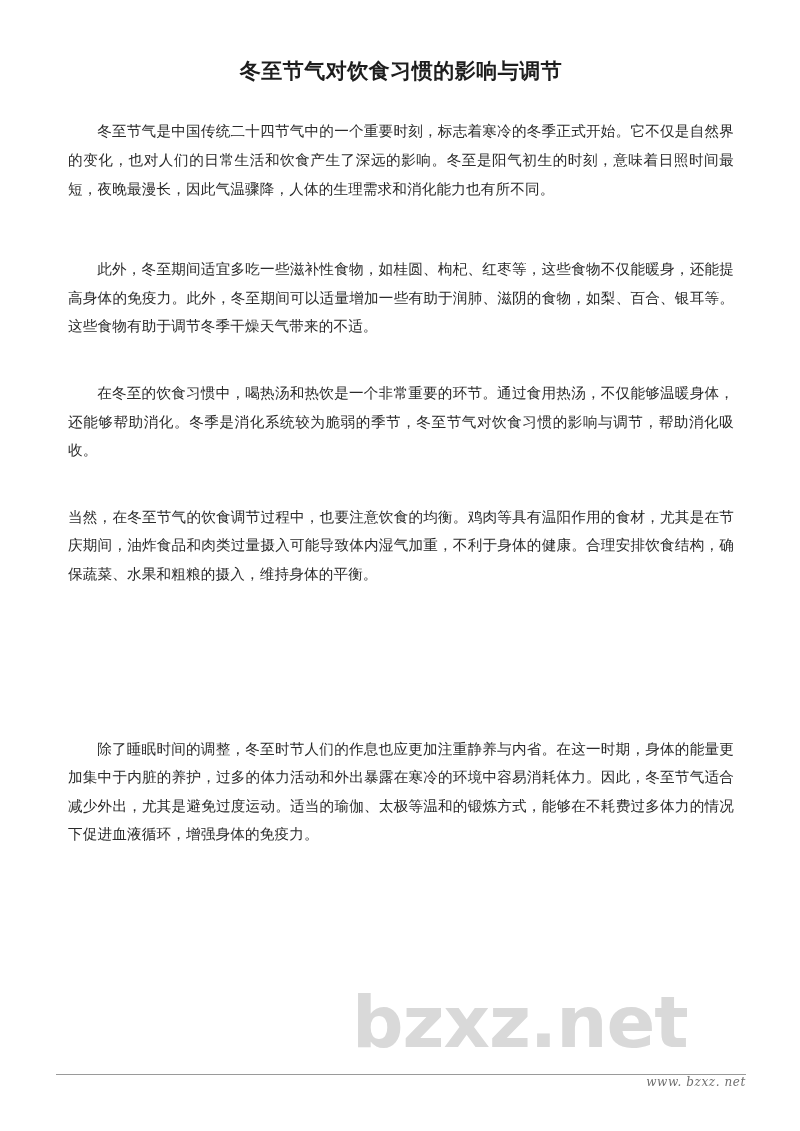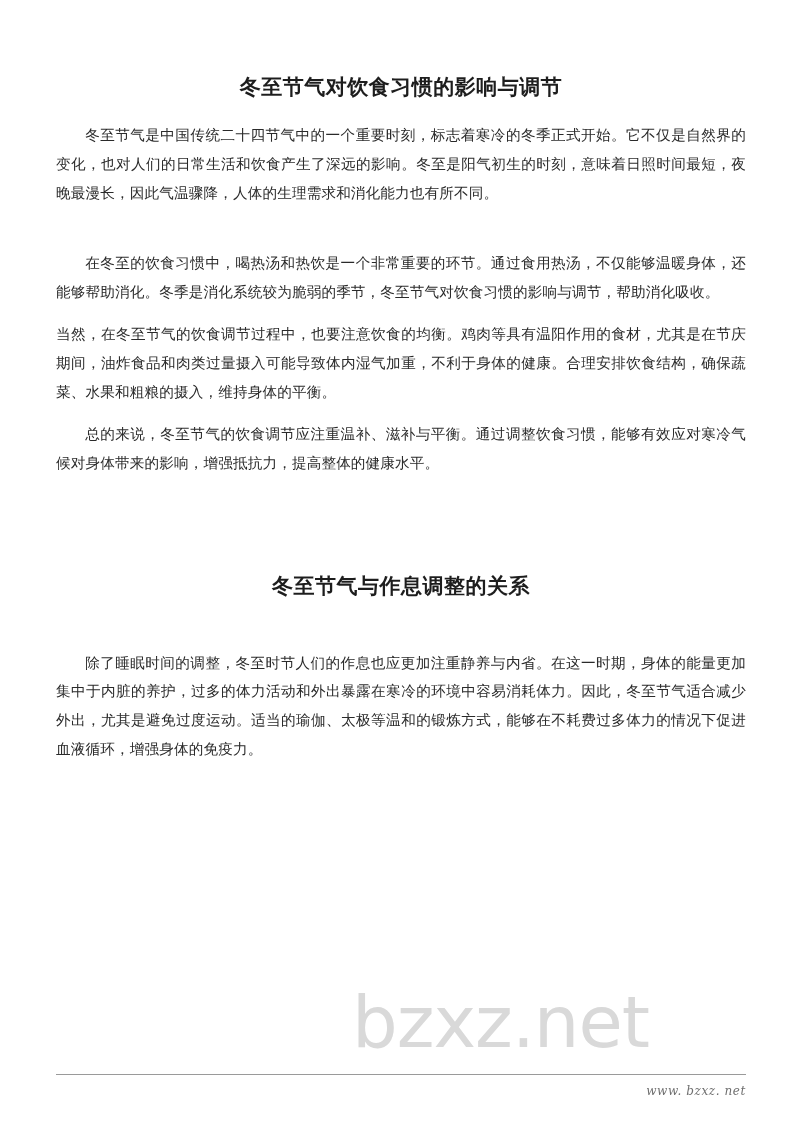--- a/index.html
+++ b/index.html
@@ -36,48 +36,48 @@
   .doc-title {
     text-align: center;
     font-size: 21px;
     font-weight: bold;
     color: #1d1d1d;
     letter-spacing: 0.5px;
     margin: 0;
     line-height: 1.4;
   }
 
-  .title-1 { padding-top: 72px; }
+  .title-1 { padding-top: 56px; }
   .title-2 { padding-top: 34px; }
 
   .para {
     font-size: 14.6px;
     color: #2a2a2a;
     line-height: 28.6px;
     text-align: justify;
     text-justify: inter-ideograph;
-    margin: 0;
+    margin: 12px;
     padding: 0;
     letter-spacing: 0.15px;
   }
 
   .para.indent { text-indent: 2em; }
   .para.noindent { text-indent: 0; }
 
   .gap-after-title { height: 20px; }
   .para-gap { height: 14px; }
   .section-gap { height: 60px; }
 
   .watermark-big {
     position: absolute;
     left: 352px;
     top: 986px;
     font-family: "DejaVu Sans", "Liberation Sans", sans-serif;
     font-size: 72px;
-    font-weight: normal;
+    font-weight: bold;
     color: #d9d9d9;
     letter-spacing: -1px;
     line-height: 1;
     user-select: none;
     pointer-events: none;
     white-space: nowrap;
   }
 
   .footer {
     position: absolute;
@@ -90,51 +90,49 @@
     height: 1px;
     background: #9a9a9a;
   }
   .footer-text {
     text-align: right;
     font-family: "DejaVu Serif", "Liberation Serif", serif;
     font-style: italic;
     font-size: 12px;
     color: #6f6f6f;
     letter-spacing: 0.6px;
-    margin-top: 9px;
   }
 </style>
 </head>
 <body>
 
 <div class="page">
 
   <div class="content">
 
     <h1 class="doc-title title-1">冬至节气对饮食习惯的影响与调节</h1>
     <div class="gap-after-title"></div>
 
     <p class="para indent">冬至节气是中国传统二十四节气中的一个重要时刻，标志着寒冷的冬季正式开始。它不仅是自然界的变化，也对人们的日常生活和饮食产生了深远的影响。冬至是阳气初生的时刻，意味着日照时间最短，夜晚最漫长，因此气温骤降，人体的生理需求和消化能力也有所不同。</p>
     <div class="para-gap"></div>
 
     <div class="para-gap"></div>
 
+    <p class="para indent">此外，冬至期间适宜多吃一些滋补性食物，如桂圆、枸杞、红枣等，这些食物不仅能暖身，还能提高身体的免疫力。此外，冬至期间可以适量增加一些有助于润肺、滋阴的食物，如梨、百合、银耳等。这些食物有助于调节冬季干燥天气带来的不适。</p>
     <div class="para-gap"></div>
 
     <p class="para indent">在冬至的饮食习惯中，喝热汤和热饮是一个非常重要的环节。通过食用热汤，不仅能够温暖身体，还能够帮助消化。冬季是消化系统较为脆弱的季节，冬至节气对饮食习惯的影响与调节，帮助消化吸收。</p>
     <div class="para-gap"></div>
 
     <p class="para noindent">当然，在冬至节气的饮食调节过程中，也要注意饮食的均衡。鸡肉等具有温阳作用的食材，尤其是在节庆期间，油炸食品和肉类过量摄入可能导致体内湿气加重，不利于身体的健康。合理安排饮食结构，确保蔬菜、水果和粗粮的摄入，维持身体的平衡。</p>
     <div class="para-gap"></div>
 
-    <p class="para indent">总的来说，冬至节气的饮食调节应注重温补、滋补与平衡。通过调整饮食习惯，能够有效应对寒冷气候对身体带来的影响，增强抵抗力，提高整体的健康水平。</p>
 
     <div class="section-gap"></div>
 
-    <h1 class="doc-title title-2">冬至节气与作息调整的关系</h1>
     <div class="gap-after-title"></div>
 
     <div class="para-gap"></div>
 
     <div class="para-gap"></div>
 
     <p class="para indent">除了睡眠时间的调整，冬至时节人们的作息也应更加注重静养与内省。在这一时期，身体的能量更加集中于内脏的养护，过多的体力活动和外出暴露在寒冷的环境中容易消耗体力。因此，冬至节气适合减少外出，尤其是避免过度运动。适当的瑜伽、太极等温和的锻炼方式，能够在不耗费过多体力的情况下促进血液循环，增强身体的免疫力。</p>
 
   </div>
 

